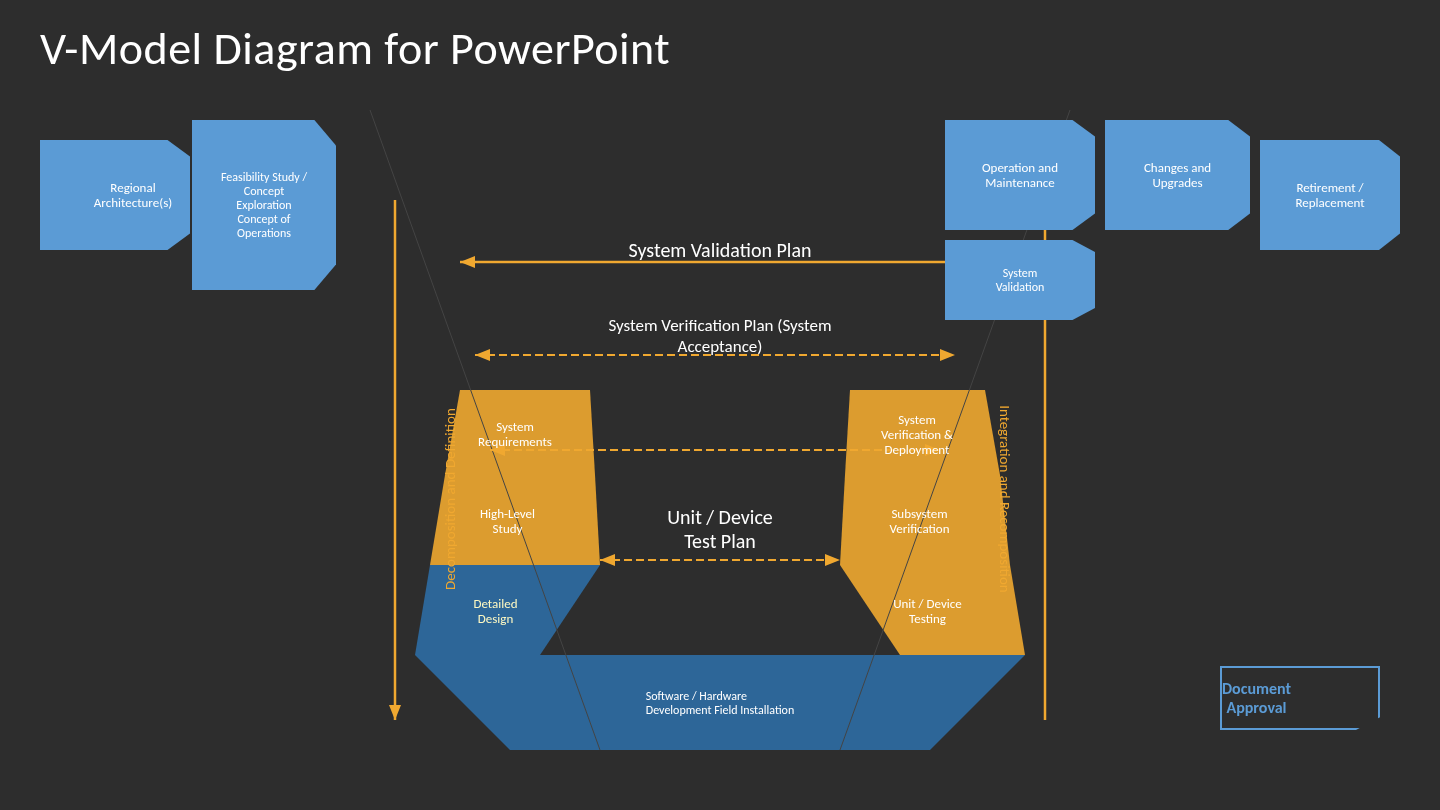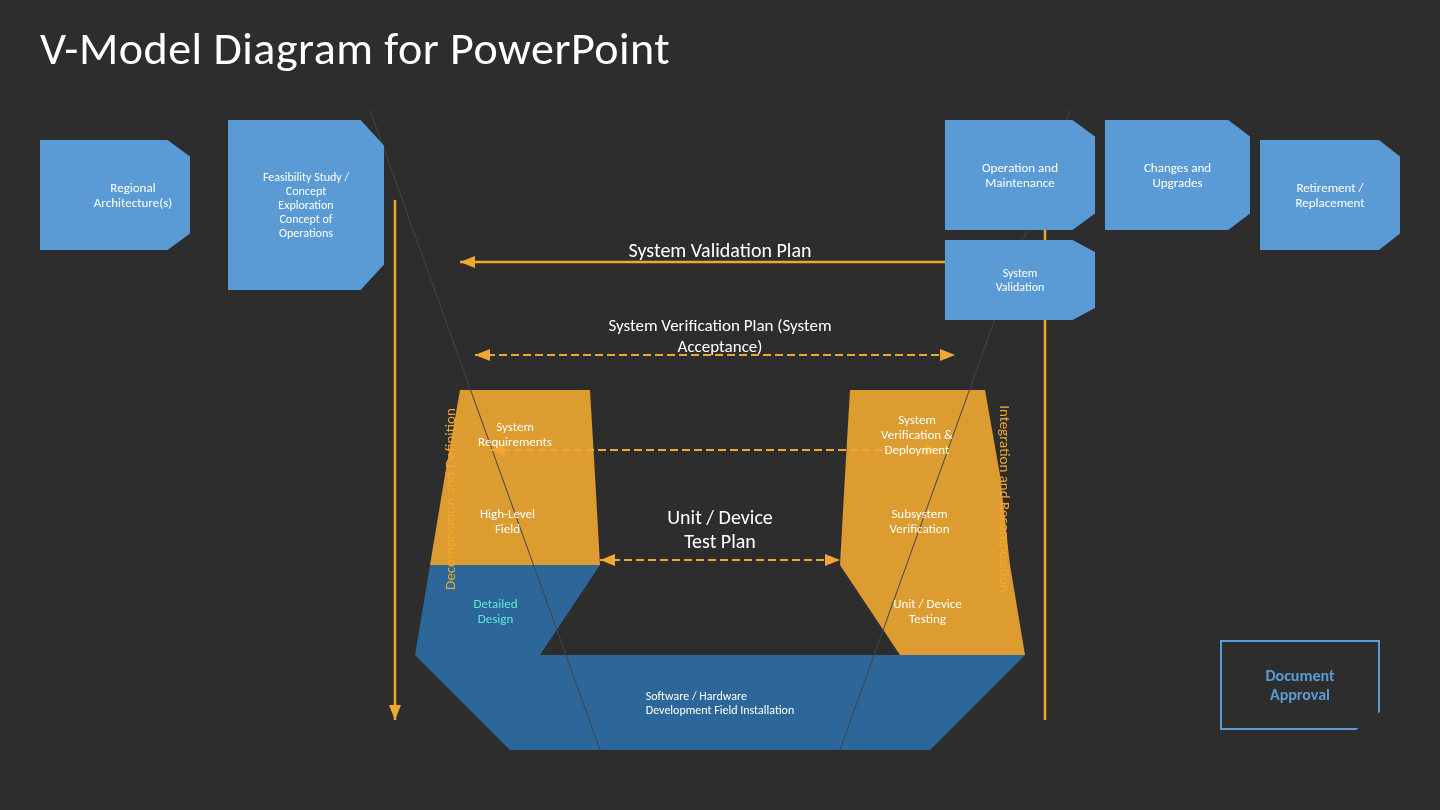--- a/index.html
+++ b/index.html
@@ -51,24 +51,23 @@
       width: 150px;
       height: 110px;
       clip-path: polygon(0 0, 85% 0, 100% 15%, 100% 85%, 85% 100%, 0 100%);
       padding-left: 44px;
     }
 
     
     .box-feasibility {
       left: 152px;
       top: 10px;
-      width: 156px;
+      width: 144px;
       height: 170px;
       clip-path: polygon(0 0, 85% 0, 100% 15%, 100% 85%, 85% 100%, 0 100%);
-      margin-left: 36px;
     }
 
     
     .box-operation {
       right: 305px;
       top: 10px;
       width: 150px;
       height: 110px;
       clip-path: polygon(0 0, 85% 0, 100% 15%, 100% 85%, 85% 100%, 0 100%);
     }
@@ -99,27 +98,26 @@
       width: 140px;
       height: 110px;
       clip-path: polygon(0 0, 85% 0, 100% 15%, 100% 85%, 85% 100%, 0 100%);
     }
 
     
     .box-docapproval {
       right: 20px;
       bottom: 60px;
       width: 160px;
-      height: 90px;
+      height: 64px;
       background: transparent;
       border: 2px solid #5b9bd5;
       color: #5b9bd5;
       display: flex;
       align-items: center;
-      justify-content: center;
       text-align: center;
       font-size: 16px;
       font-weight: 600;
       position: absolute;
       clip-path: polygon(0 0, 100% 0, 100% 80%, 85% 100%, 0 100%);
     }
 
     
     .v-svg {
       position: absolute;
@@ -260,24 +258,24 @@
 Test Plan</span>
   </div>
 
   <div style="position:absolute; top:289px; left:410px; width:130px; height:70px; display:flex; align-items:center; justify-content:center; text-align:center; color:white; font-size:13px; font-weight:500;">
     <span style="white-space:pre-line">System
 Requirements</span>
   </div>
 
   <div style="position:absolute; top:375px; left:395px; width:145px; height:72px; display:flex; align-items:center; justify-content:center; text-align:center; color:white; font-size:13px; font-weight:500;">
     <span style="white-space:pre-line">High-Level
-Field</span>
-  </div>
-
-  <div style="position:absolute; top:463px; left:378px; width:155px; height:75px; display:flex; align-items:center; justify-content:center; text-align:center; color:#5eead4; font-size:13px; font-weight:500;">
+Study</span>
+  </div>
+
+  <div style="position:absolute; top:463px; left:378px; width:155px; height:75px; display:flex; align-items:center; justify-content:center; text-align:center; color:#fef9c3; font-size:13px; font-weight:500;">
     <span style="white-space:pre-line">Detailed
 Design</span>
   </div>
 
   <div style="position:absolute; top:553px; left:460px; width:440px; height:80px; display:flex; align-items:center; justify-content:center; color:white; font-size:12px; font-weight:400;">
     <span style="white-space:pre-line">Software / Hardware
 Development Field Installation</span>
   </div>
 
   <div style="position:absolute; top:289px; left:812px; width:130px; height:70px; display:flex; align-items:center; justify-content:center; text-align:center; color:white; font-size:13px; font-weight:500;">

